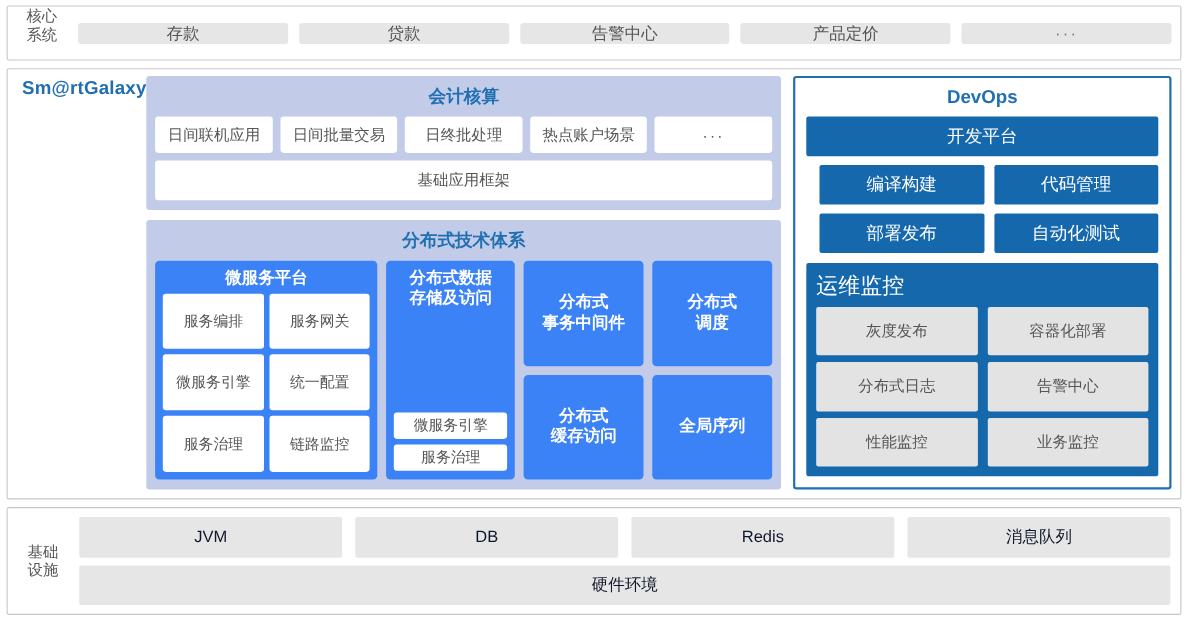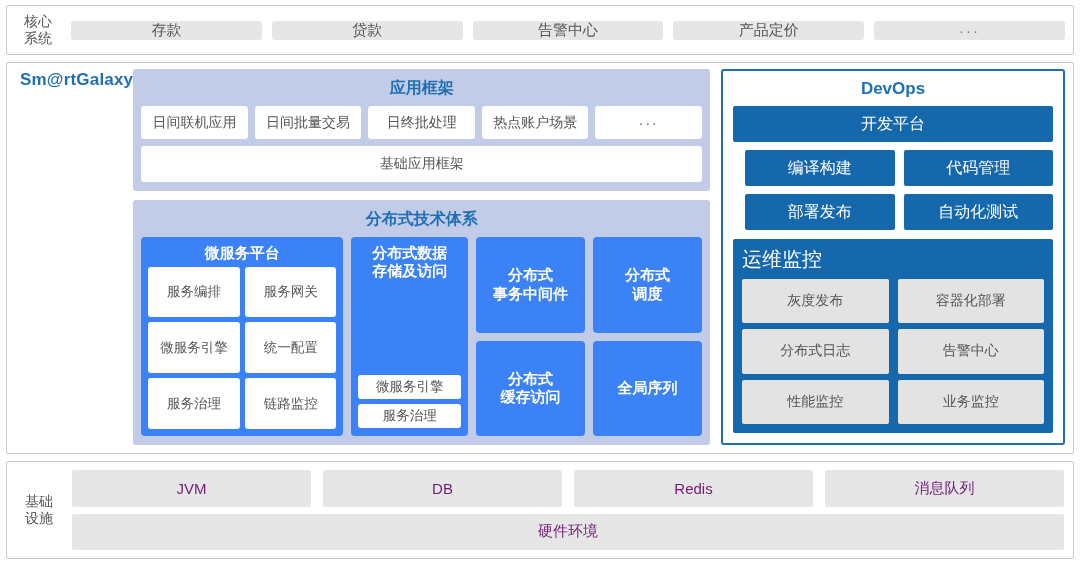--- a/index.html
+++ b/index.html
@@ -21,22 +21,22 @@
   .panel {
     border: 1px solid #c8c8c8;
     background: #fff;
     border-radius: 2px;
   }
 
   
   .core-row {
     height: 50px;
     display: flex;
-    align-items: center;
-    padding: 24px 8px;
+    align-items: flex-end;
+    padding: 14px 8px;
   }
   .side-label {
     flex: 0 0 46px;
     display: flex; flex-direction: column;
     align-items: center; justify-content: center;
     font-size: 14px; color: #555; line-height: 1.22;
     white-space: nowrap;
   }
   .core-cards {
     flex: 1 1 auto;
@@ -235,21 +235,21 @@
     gap: 7px;
     padding-left: 10px;
   }
   .infra-top { display: flex; gap: 12px; flex: 1 1 0; }
   .infra-bottom { flex: 1 1 0; display: flex; }
   .infra-card {
     flex: 1 1 0;
     background: #e6e6e6;
     border-radius: 2px;
     display: flex; align-items: center; justify-content: center;
-    font-size: 15px; color: #701a75;
+    font-size: 15px; color: #0f172a;
   }
 </style>
 </head>
 <body>
 
 <div class="page">
 
   <div class="panel core-row">
     <div class="side-label">
       <span>核心</span>
@@ -265,21 +265,21 @@
   </div>
 
   <div class="panel galaxy">
     <div class="galaxy-title">Sm@rtGalaxy</div>
 
     <div class="galaxy-body">
 
       <div class="left-col">
 
         <div class="lav-box">
-          <div class="lav-title">应用框架</div>
+          <div class="lav-title">会计核算</div>
           <div class="white-row">
             <div class="white-card">日间联机应用</div>
             <div class="white-card">日间批量交易</div>
             <div class="white-card">日终批处理</div>
             <div class="white-card">热点账户场景</div>
             <div class="white-card dots">···</div>
           </div>
           <div class="spacer7"></div>
           <div class="white-row">
             <div class="white-card full">基础应用框架</div>

